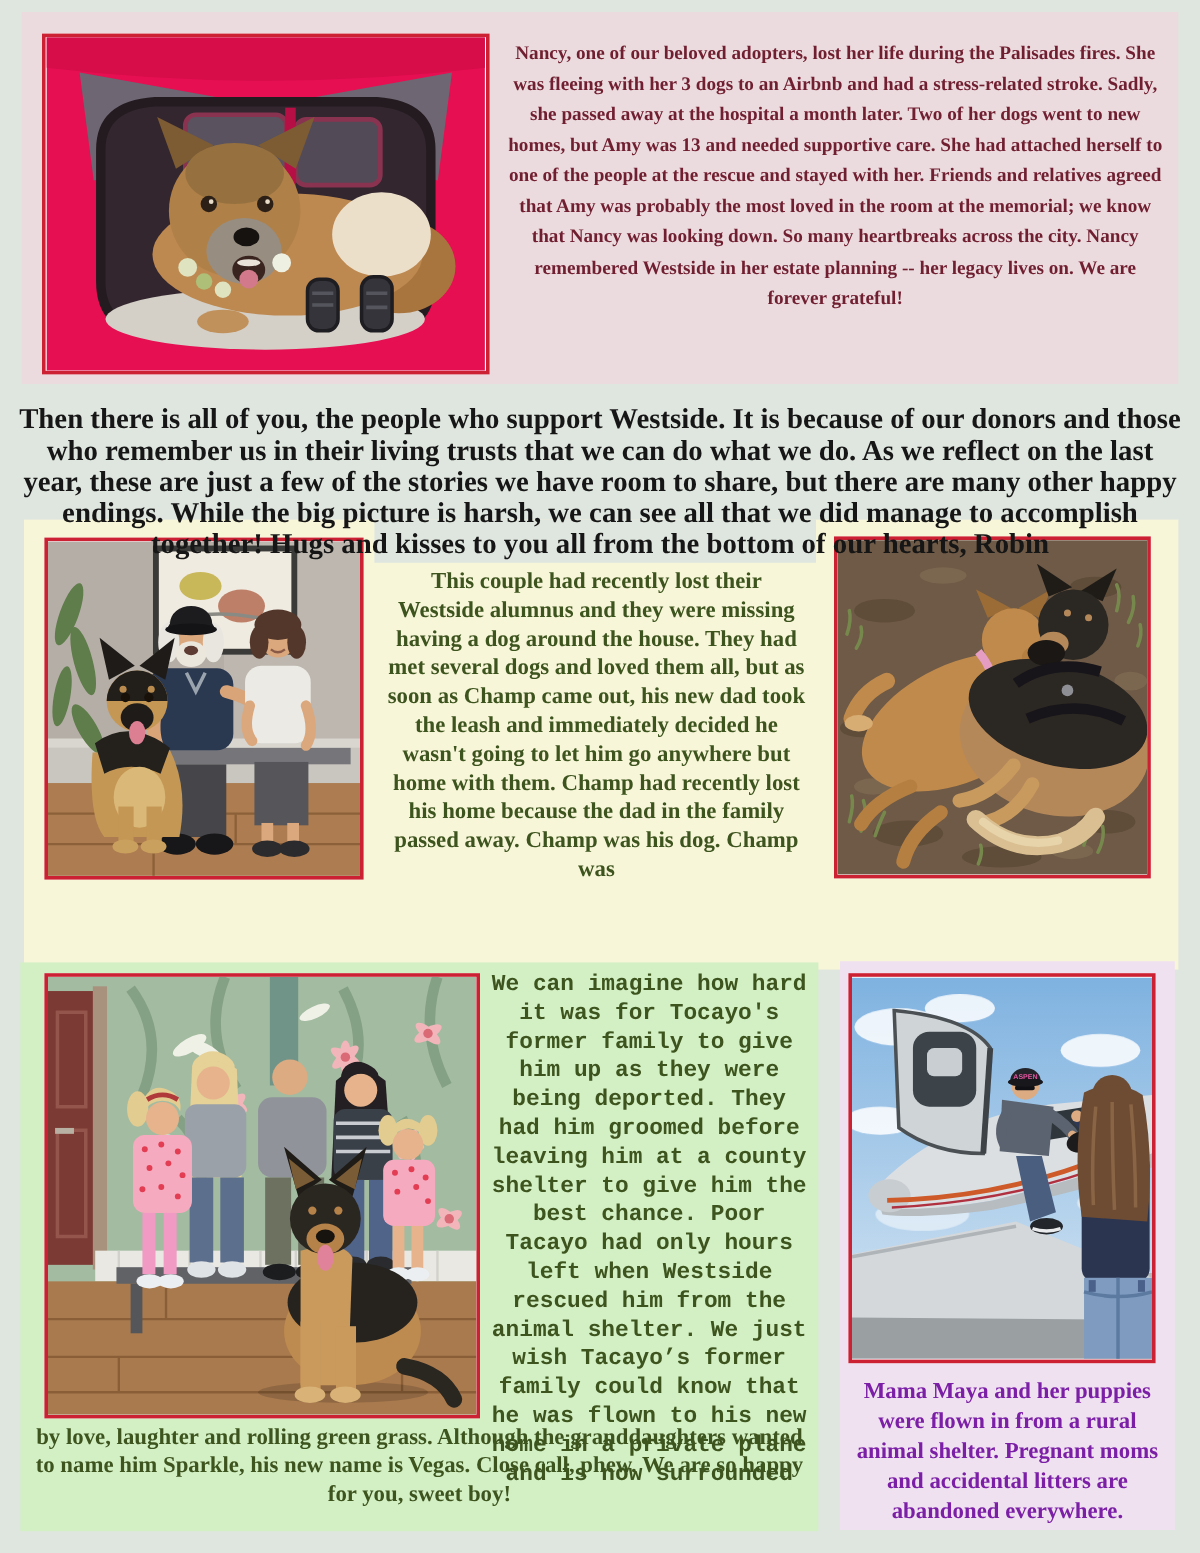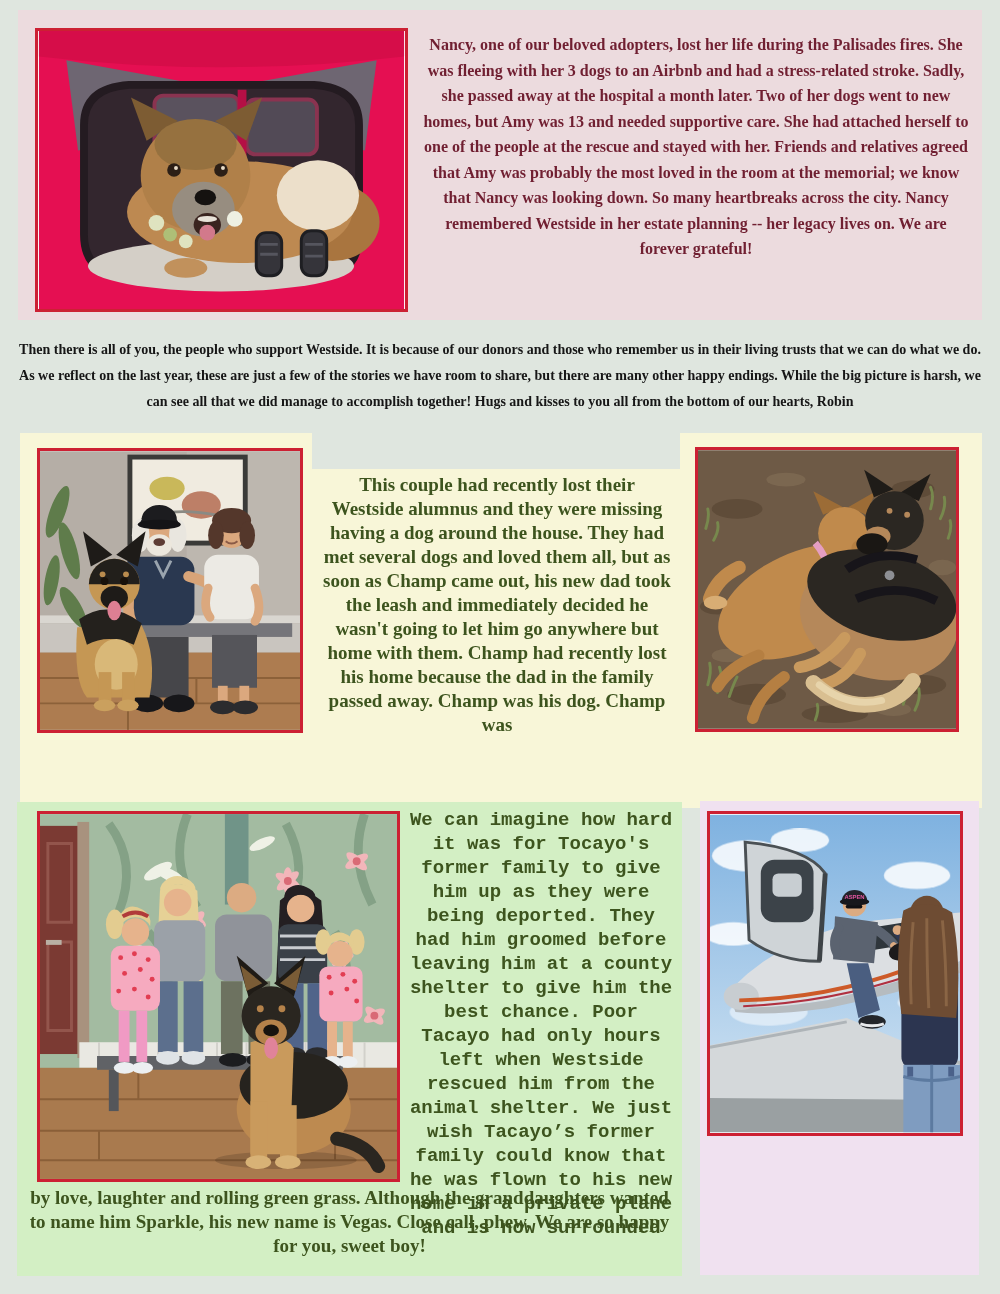--- a/index.html
+++ b/index.html
@@ -14,21 +14,21 @@
   .panel{position:absolute;box-sizing:border-box;}
   .panel-pink{left:18px;top:10px;width:964px;height:310px;background:var(--pink-bg);}
   .panel-cream{left:20px;top:433px;width:962px;height:375px;background:var(--cream-bg);}
   .panel-green{left:17px;top:802px;width:665px;height:474px;background:var(--green-bg);}
   .panel-lavender{left:700px;top:801px;width:279px;height:474px;background:var(--lavender-bg);}
   .notch{position:absolute;left:292px;top:0;width:368px;height:36px;background:var(--page-bg);}
   .photo{position:absolute;border:3px solid var(--photo-border);box-sizing:border-box;background:#fff;overflow:hidden;}
   .photo svg{display:block;width:100%;height:100%;}
   .txt{position:absolute;text-align:center;white-space:normal;}
   .txt-nancy{left:402px;top:22px;width:552px;font-size:16px;line-height:25.5px;color:var(--maroon-text);}
-  .txt-intro{left:15px;top:337px;width:970px;font-size:14px;line-height:26px;color:var(--dark-text);z-index:3;}
+  .txt-intro{left:15px;top:337px;width:970px;font-size:24px;line-height:26px;color:var(--dark-text);z-index:3;}
   .txt-champ{left:302px;top:40px;width:350px;font-size:19px;line-height:24px;color:var(--green-text);}
   .txt-champ2{left:8px;top:306px;width:946px;font-size:19px;line-height:24px;color:var(--green-text);}
   .txt-tocayo{left:390px;top:6px;width:268px;font-size:19px;line-height:24px;color:var(--green-text);font-family:Liberation Mono, monospace;}
   .txt-tocayo2{left:10px;top:384px;width:645px;font-size:19px;line-height:24px;color:var(--green-text);}
   .txt-maya{left:8px;top:346px;width:263px;font-size:19px;line-height:25px;color:var(--purple-text);}
 </style>
 </head>
 <body>
 
 <div class="page">
@@ -413,15 +413,16 @@
         <circle cx="222" cy="100" r="17" fill="#6e4c33"></circle>
         <path d="M198,98 Q188,150 196,204 L252,208 Q258,152 248,100 Q224,84 198,98 Z" fill="#6e4c33"></path>
         <path d="M208,110 q-4,44 -2,84 M222,106 q0,48 2,92 M238,108 q4,44 4,88" stroke="#8a6545" stroke-width="3" fill="none"></path>
         <rect x="198" y="256" width="58" height="69" fill="#7f9cc0"></rect>
         <path d="M227,256 v69 M198,268 q29,8 58,0" stroke="#5c7aa0" stroke-width="3" fill="none"></path>
         <rect x="202" y="258" width="6" height="10" fill="#4a618a"></rect>
         <rect x="244" y="258" width="6" height="10" fill="#4a618a"></rect>
       </svg>
     </div>
 
+    <div class="txt txt-maya">Mama Maya and her puppies were flown in from a rural animal shelter.  Pregnant moms and accidental litters are abandoned everywhere.</div>
   </div>
 
 </div>
 
 </body></html>

